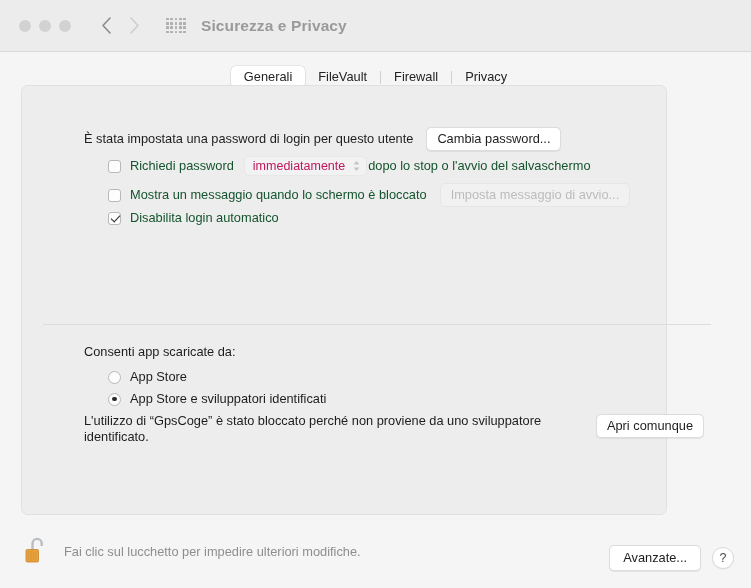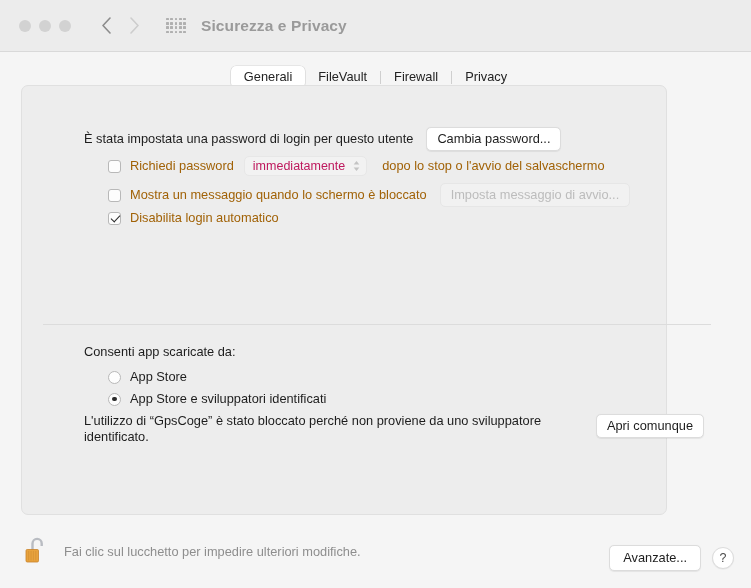--- a/index.html
+++ b/index.html
@@ -130,21 +130,21 @@
   }
   .checkbox.checked::after {
     content: "";
     position: absolute;
     left: 3.6px; top: 0.9px;
     width: 4px; height: 8px;
     border: solid #2b2b2b;
     border-width: 0 1.7px 1.7px 0;
     transform: rotate(43deg);
   }
-  .cblabel { font-size: 12.8px; color: #a16207; margin-left: 9px; line-height: 16px; white-space: nowrap; }
+  .cblabel { font-size: 12.8px; color: #14532d; margin-left: 9px; line-height: 16px; white-space: nowrap; }
 
   .popup {
     display: inline-flex; align-items: center;
     height: 20px;
     background: #f2f2f2;
     border: 1px solid #e7e7e7;
     border-radius: 5px;
     padding: 0 5px 0 8px;
     margin-left: 10px;
   }
@@ -270,21 +270,21 @@
     <div class="cbrow" style="left:86px; top:70px;">
       <span class="checkbox"></span>
       <span class="cblabel">Richiedi password</span>
       <span class="popup">
         <span class="ptext">immediatamente</span>
         <svg class="parrows" width="9" height="14" viewBox="0 0 9 14">
           <path d="M4.5 2 L7.3 5.4 L1.7 5.4 Z" fill="#c3c3c3"></path>
           <path d="M4.5 12 L7.3 8.6 L1.7 8.6 Z" fill="#c3c3c3"></path>
         </svg>
       </span>
-      <span class="cblabel" style="margin-left:15px">dopo lo stop o l'avvio del salvaschermo</span>
+      <span class="cblabel" style="margin-left:1px">dopo lo stop o l'avvio del salvaschermo</span>
     </div>
 
     <div class="cbrow" style="left:86px; top:97px;">
       <span class="checkbox"></span>
       <span class="cblabel">Mostra un messaggio quando lo schermo è bloccato</span>
       <button class="pushbtn disabled" style="margin-left:13px">Imposta messaggio di avvio...</button>
     </div>
 
     <div class="cbrow" style="left:86px; top:124px;">
       <span class="checkbox checked"></span>

